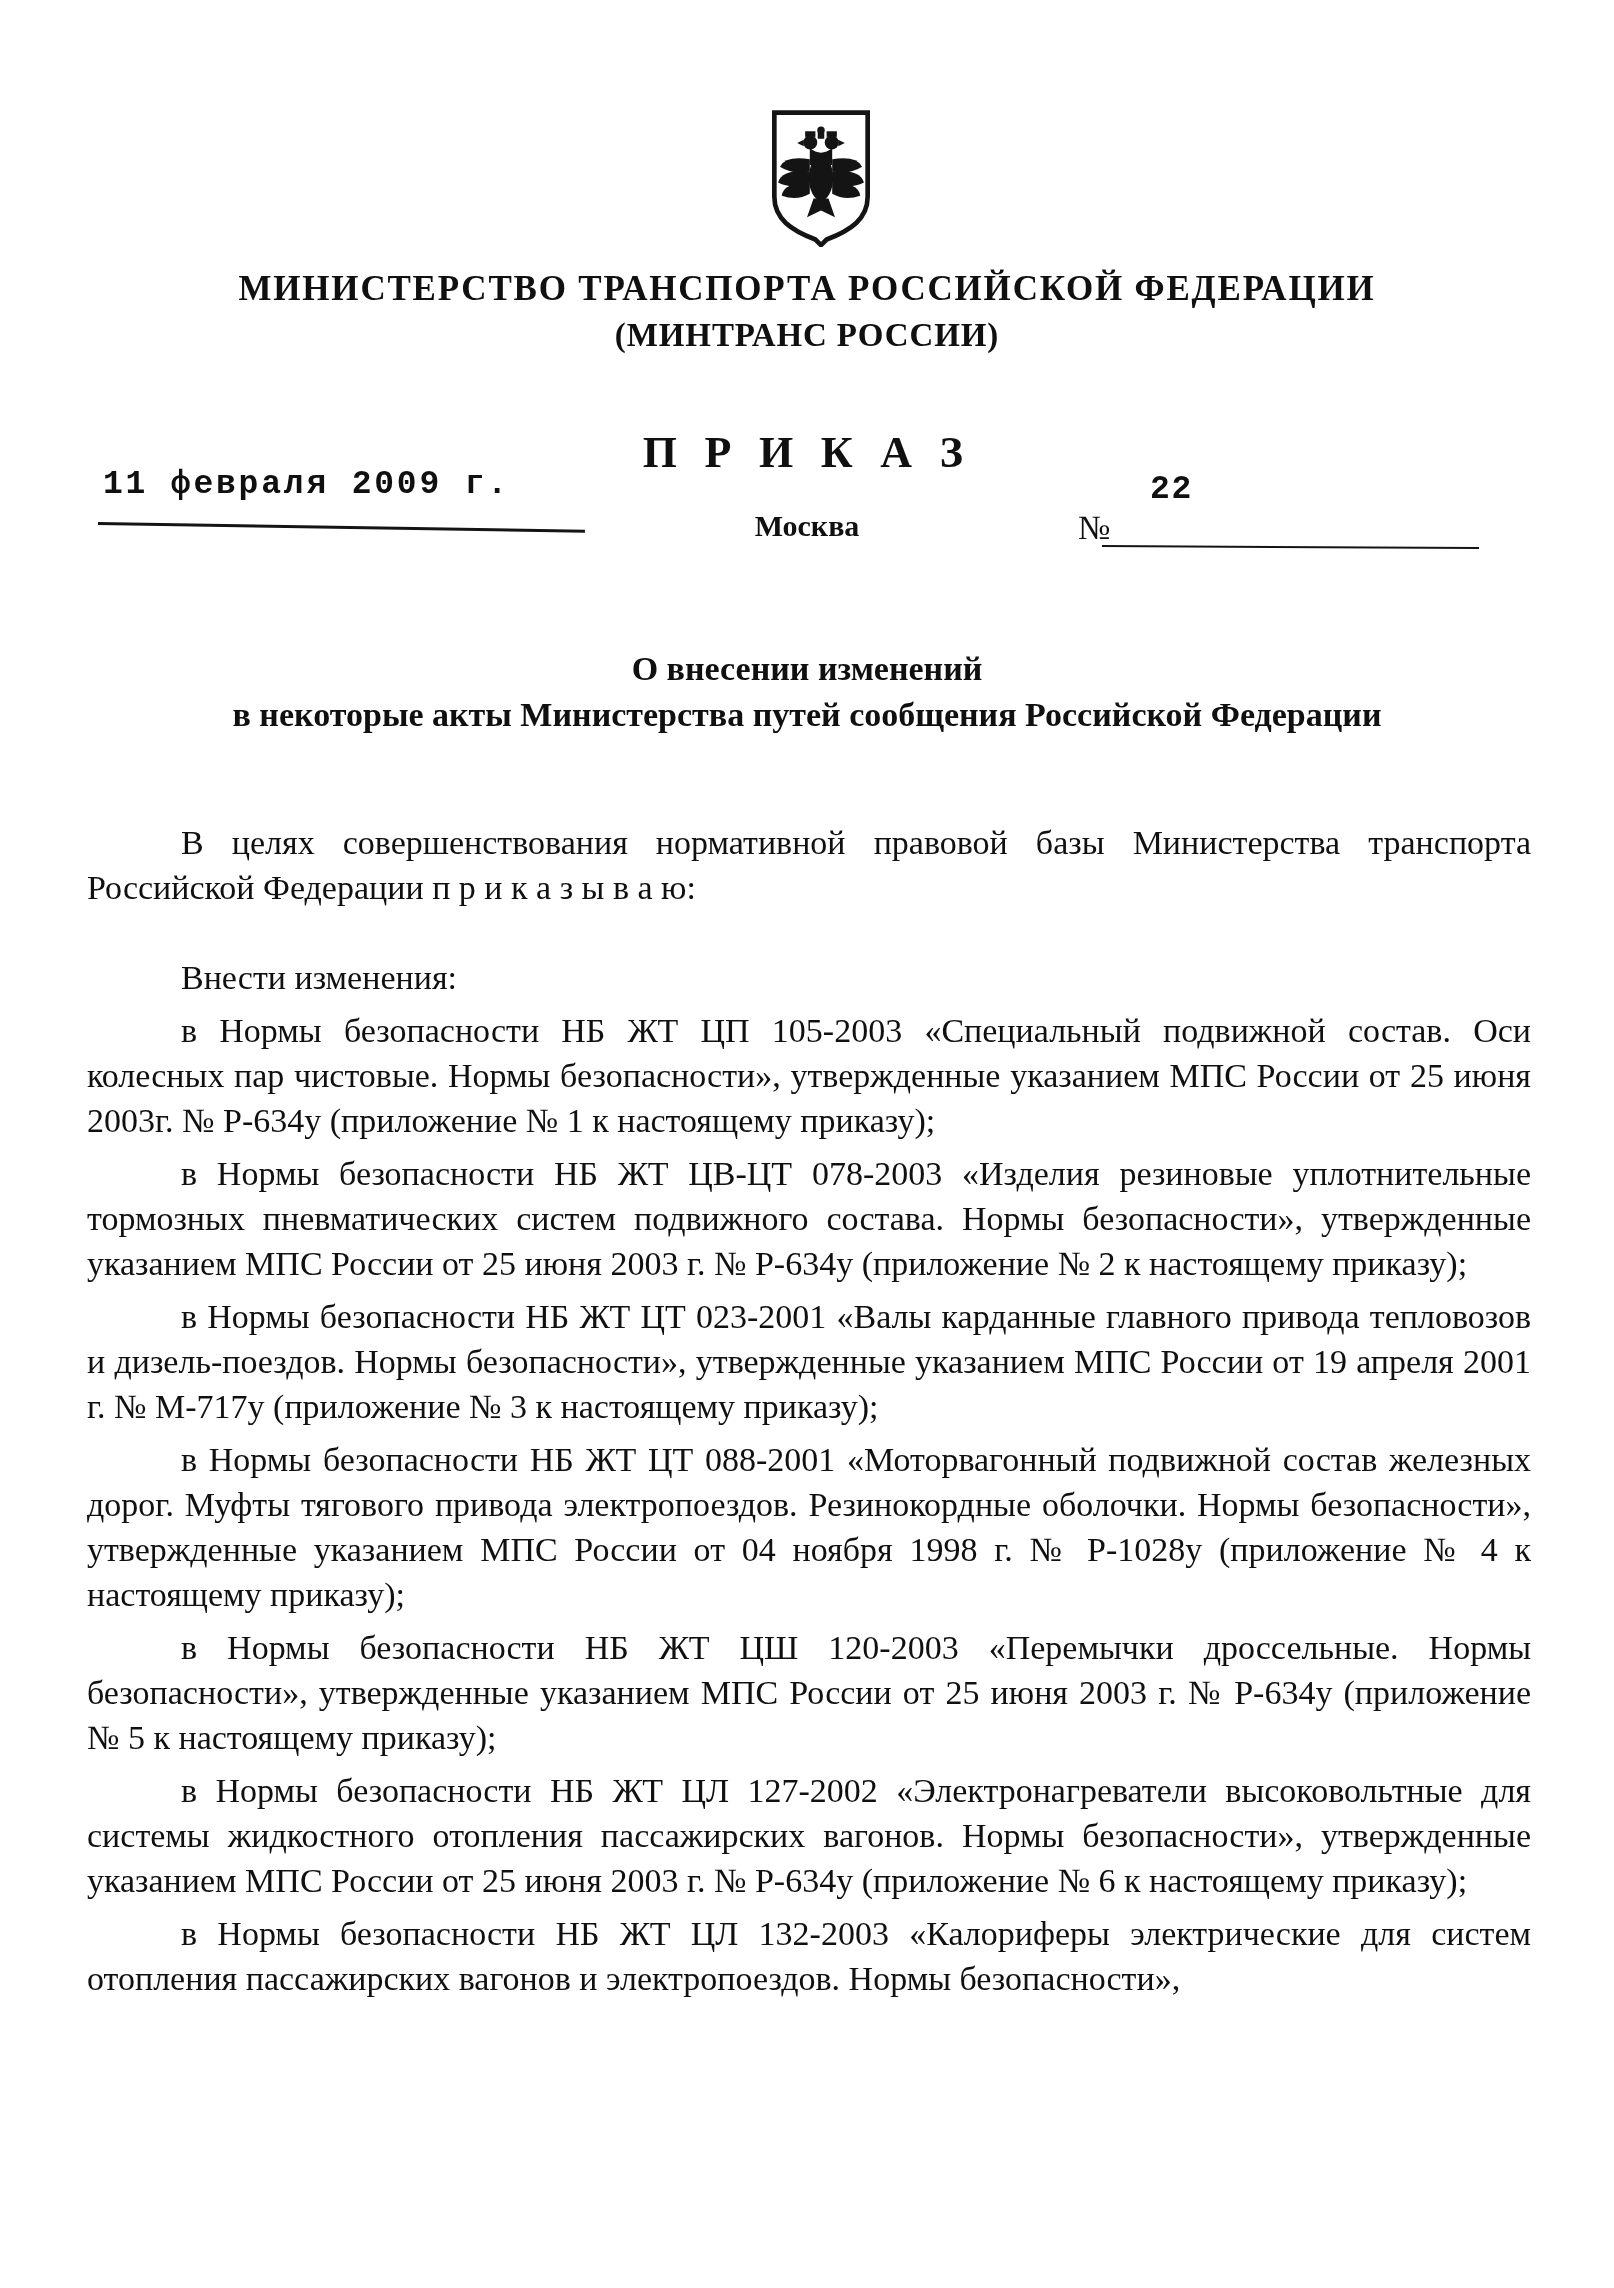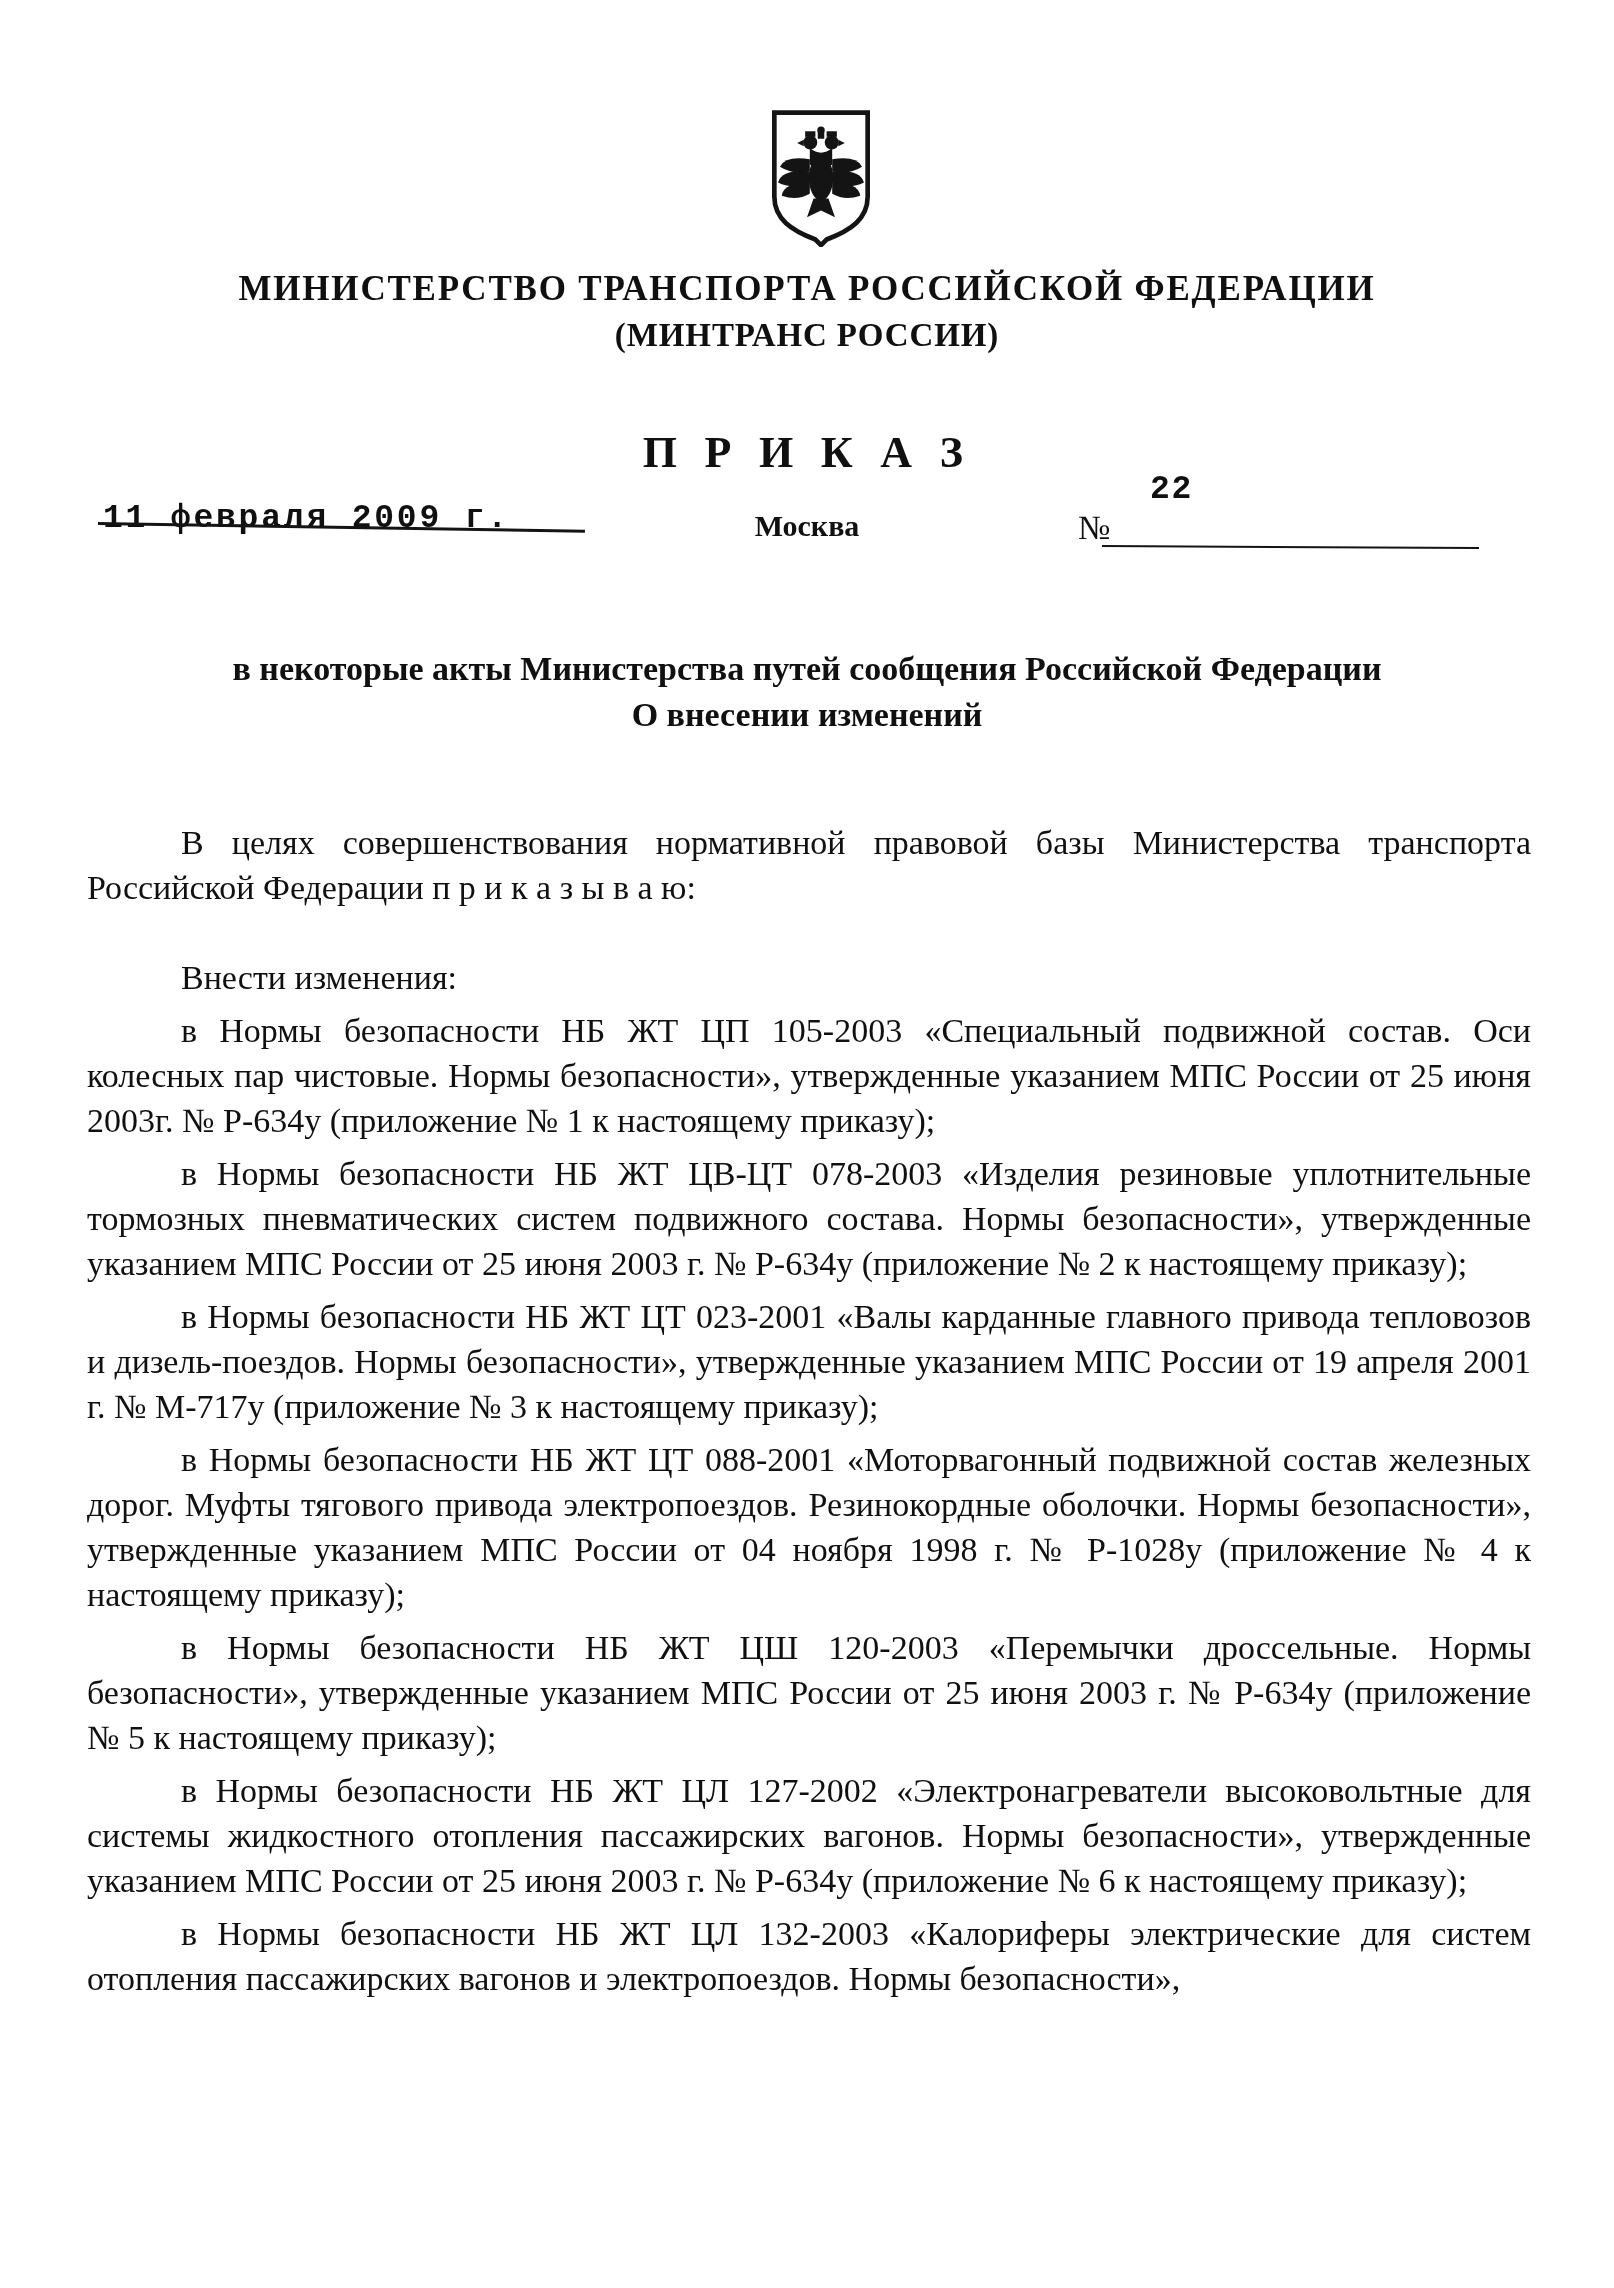--- a/index.html
+++ b/index.html
@@ -32,21 +32,21 @@
 
   .doc-type {
     position: absolute; left: 0; right: 0; top: 399px;
     text-align: center;
     font-size: 44px; font-weight: bold; letter-spacing: 8.3px; margin-top: 28px;
   }
 
   .mono { font-family: "Liberation Mono", "DejaVu Sans Mono", monospace; }
 
   .order-date {
-    position: absolute; left: 103px; top: 500px;
+    position: absolute; left: 103px; top: 466px;
     font-size: 33px; letter-spacing: 2.8px; font-weight: bold;
   }
   .date-underline {
     position: absolute; left: 98px; top: 522px;
     width: 487px; height: 0;
     border-bottom: 3.7px solid #141414;
     transform: rotate(0.9deg); transform-origin: left center;
   }
 
   .city {
@@ -123,22 +123,22 @@
   <div class="order-date mono">11 февраля 2009 г.</div>
   <div class="date-underline"></div>
 
   <div class="city">Москва</div>
 
   <div class="num-sign">№</div>
   <div class="num-value mono">22</div>
   <div class="num-underline"></div>
 
   <div class="order-title">
+    <div>О внесении изменений</div>
     <div>в некоторые акты Министерства путей сообщения Российской Федерации</div>
-    <div>О внесении изменений</div>
   </div>
 
   <div class="body-text">
     <p>В целях совершенствования нормативной правовой базы Министерства транспорта Российской Федерации п р и к а з ы в а ю:</p>
     <p class="gap-before">Внести изменения:</p>
     <p>в Нормы безопасности НБ ЖТ ЦП 105-2003 «Специальный подвижной состав. Оси колесных пар чистовые. Нормы безопасности», утвержденные указанием МПС России от 25 июня 2003г. № Р-634у (приложение № 1 к настоящему приказу);</p>
     <p>в Нормы безопасности НБ ЖТ ЦВ-ЦТ 078-2003 «Изделия резиновые уплотнительные тормозных пневматических систем подвижного состава. Нормы безопасности», утвержденные указанием МПС России от 25 июня 2003 г. № Р-634у (приложение № 2 к настоящему приказу);</p>
     <p>в Нормы безопасности НБ ЖТ ЦТ 023-2001 «Валы карданные главного привода тепловозов и дизель-поездов. Нормы безопасности», утвержденные указанием МПС России от 19 апреля 2001 г. № М-717у (приложение № 3 к настоящему приказу);</p>
     <p>в Нормы безопасности НБ ЖТ ЦТ 088-2001 «Моторвагонный подвижной состав железных дорог. Муфты тягового привода электропоездов. Резинокордные оболочки. Нормы безопасности», утвержденные указанием МПС России от 04 ноября 1998 г. № Р-1028у (приложение № 4 к настоящему приказу);</p>
     <p>в Нормы безопасности НБ ЖТ ЦШ 120-2003 «Перемычки дроссельные. Нормы безопасности», утвержденные указанием МПС России от 25 июня 2003 г. № Р-634у (приложение № 5 к настоящему приказу);</p>

